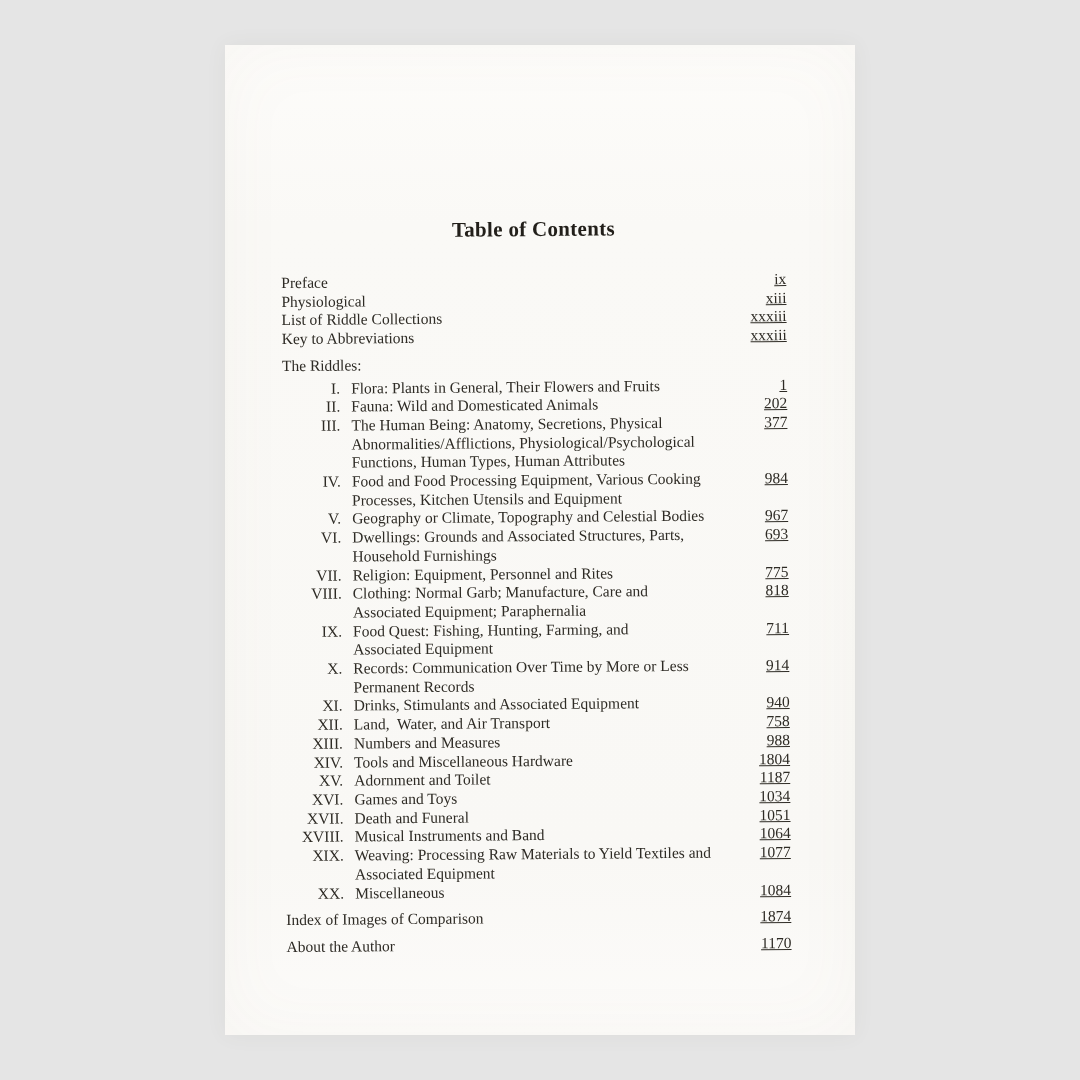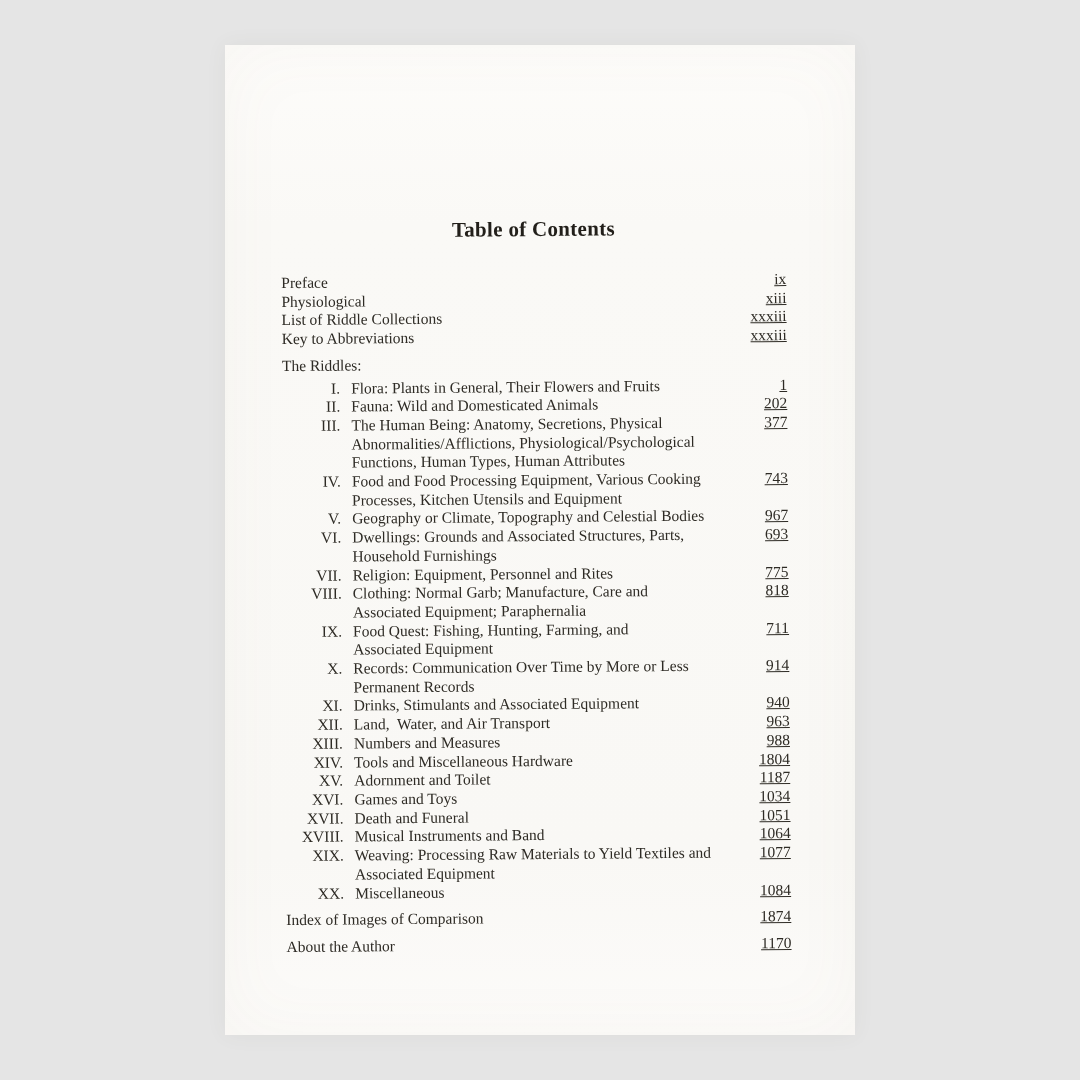--- a/index.html
+++ b/index.html
@@ -123,21 +123,21 @@
           <span class="r-num">III.</span>
           <span class="r-title">The Human Being: Anatomy, Secretions, Physical
 Abnormalities/Afflictions, Physiological/Psychological
 Functions, Human Types, Human Attributes</span>
           <span class="r-page">377</span>
         </div>
         <div class="riddle-row">
           <span class="r-num">IV.</span>
           <span class="r-title">Food and Food Processing Equipment, Various Cooking
 Processes, Kitchen Utensils and Equipment</span>
-          <span class="r-page">743</span>
+          <span class="r-page">984</span>
         </div>
         <div class="riddle-row">
           <span class="r-num">V.</span>
           <span class="r-title">Geography or Climate, Topography and Celestial Bodies</span>
           <span class="r-page">967</span>
         </div>
         <div class="riddle-row">
           <span class="r-num">VI.</span>
           <span class="r-title">Dwellings: Grounds and Associated Structures, Parts,
 Household Furnishings</span>
@@ -167,21 +167,21 @@
           <span class="r-page">914</span>
         </div>
         <div class="riddle-row">
           <span class="r-num">XI.</span>
           <span class="r-title">Drinks, Stimulants and Associated Equipment</span>
           <span class="r-page">940</span>
         </div>
         <div class="riddle-row">
           <span class="r-num">XII.</span>
           <span class="r-title">Land,  Water, and Air Transport</span>
-          <span class="r-page">963</span>
+          <span class="r-page">758</span>
         </div>
         <div class="riddle-row">
           <span class="r-num">XIII.</span>
           <span class="r-title">Numbers and Measures</span>
           <span class="r-page">988</span>
         </div>
         <div class="riddle-row">
           <span class="r-num">XIV.</span>
           <span class="r-title">Tools and Miscellaneous Hardware</span>
           <span class="r-page">1804</span>

